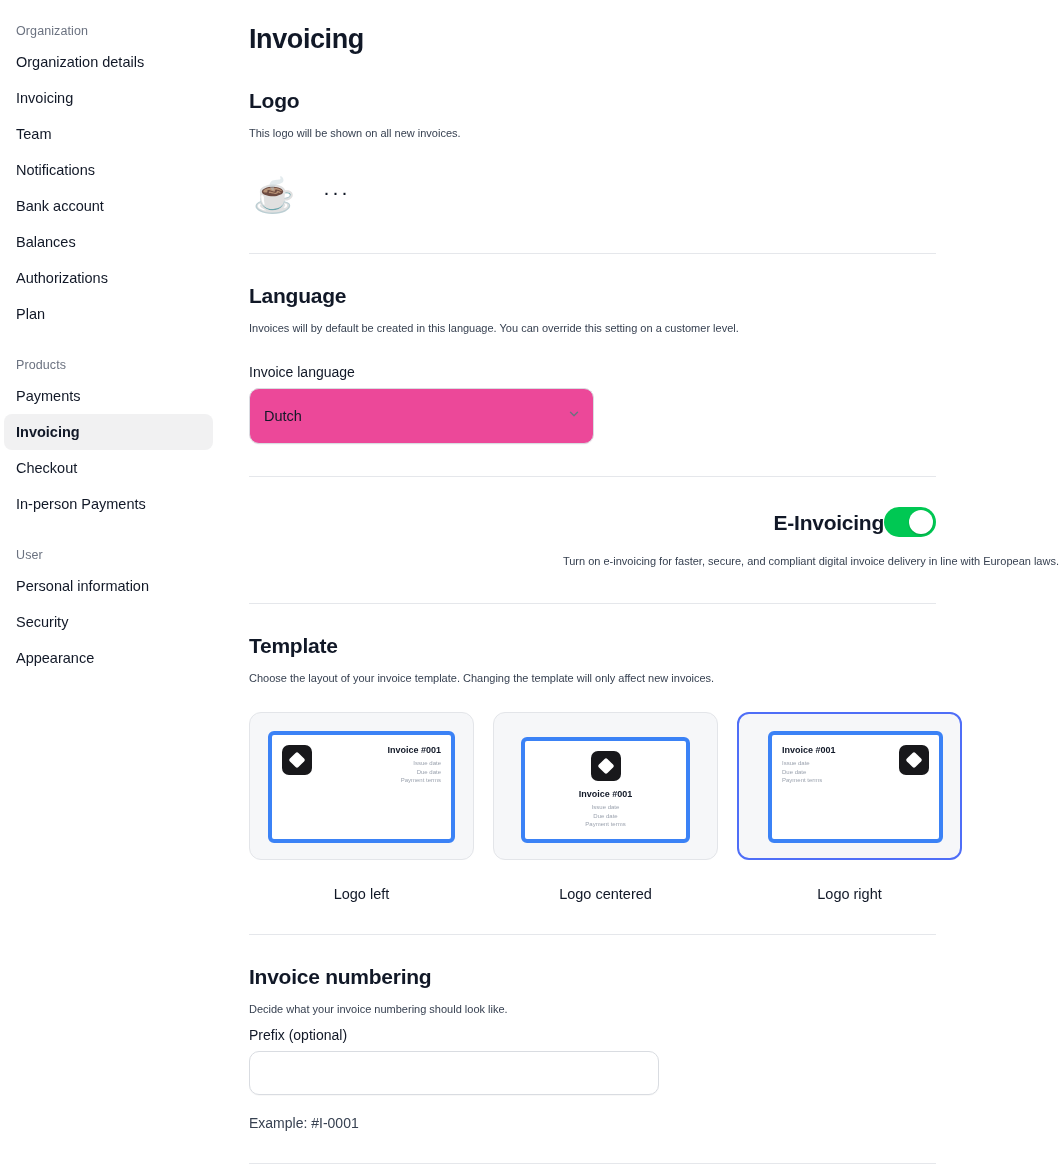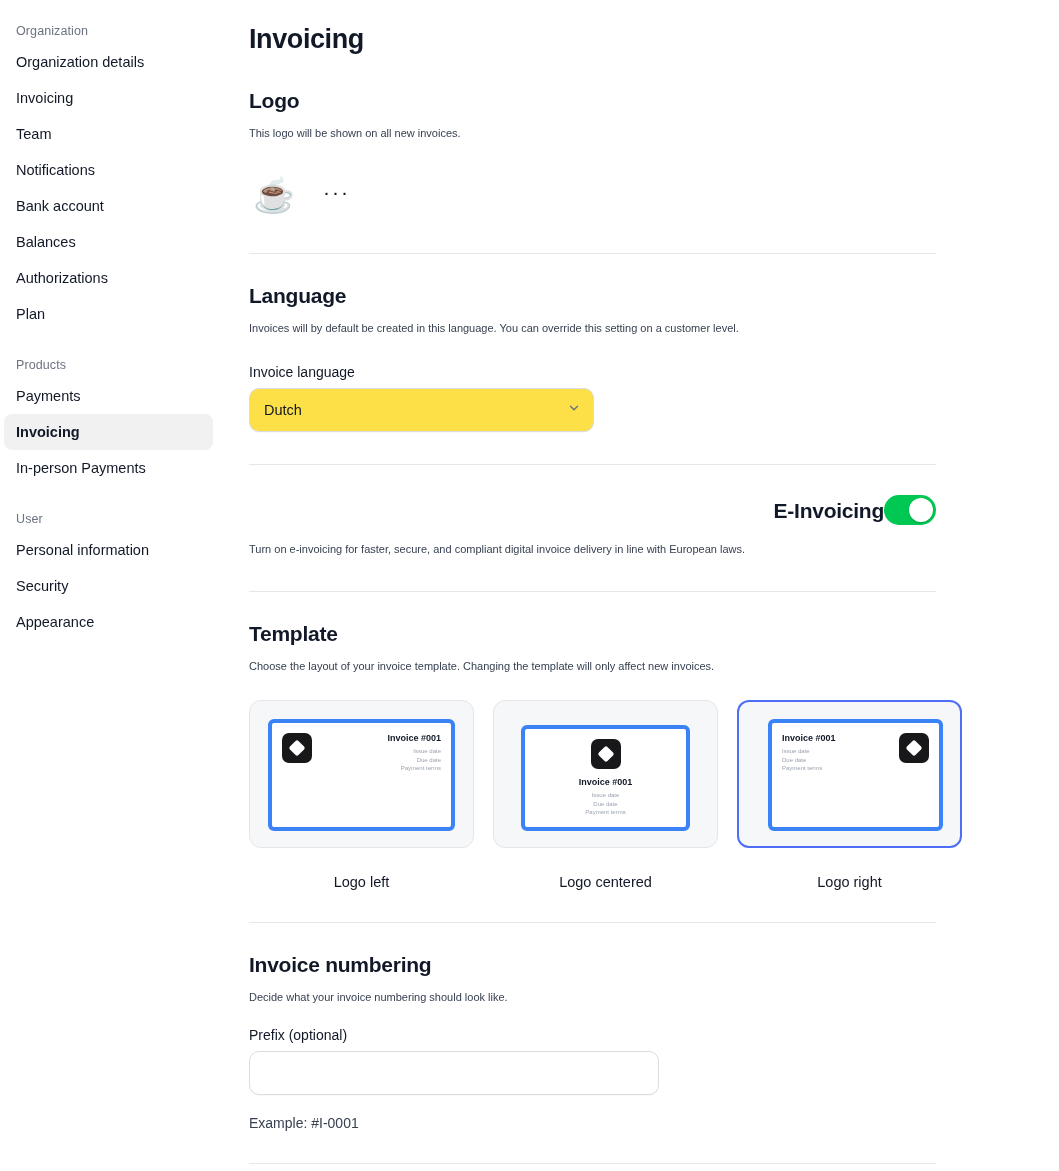--- a/index.html
+++ b/index.html
@@ -115,44 +115,44 @@
     color: #111827;
     margin: 0 0 8px 0;
     display: block;
   }
   .select-wrap {
     position: relative;
     width: 345px;
   }
   .select-box {
     width: 100%;
-    height: 44px;
+    height: 56px;
     border: 1px solid #d9dce1;
     border-radius: 10px;
-    background: #fde047;
+    background: #ec4899;
     font-size: 14.5px;
     color: #111827;
     padding: 0 38px 0 14px;
     display: flex;
     align-items: center;
     cursor: pointer;
     box-shadow: 0 1px 1px rgba(16,24,40,0.03);
   }
   .chev {
     position: absolute;
     right: 13px;
     top: 50%;
     transform: translateY(-50%);
     pointer-events: none;
     color: #6b7280;
   }
   .form-row {
     display: flex;
     gap: 4px;
-    margin-top: 20px;
+    margin-top: 8px;
   }
   .col-prefix { width: 410px; }
   .col-year { width: 277px; }
   .text-input {
     width: 100%;
     height: 44px;
     border: 1px solid #d9dce1;
     border-radius: 10px;
     background: #ffffff;
     font-size: 14.5px;
@@ -284,20 +284,21 @@
     <div class="sidebar-item">Authorizations</div>
     <div class="sidebar-item">Plan</div>
   </div>
 
   <div class="sidebar-spacer"></div>
 
   <div>
     <div class="sidebar-group-label">Products</div>
     <div class="sidebar-item">Payments</div>
     <div class="sidebar-item active">Invoicing</div>
+    <div class="sidebar-item">Checkout</div>
     <div class="sidebar-item">In-person Payments</div>
   </div>
 
   <div class="sidebar-spacer"></div>
 
   <div>
     <div class="sidebar-group-label">User</div>
     <div class="sidebar-item">Personal information</div>
     <div class="sidebar-item">Security</div>
     <div class="sidebar-item">Appearance</div>
@@ -339,21 +340,21 @@
 
   <div class="divider"></div>
 
   <section>
     <div class="row-between">
       <h2 class="section-title" style="margin-bottom:0;">E-Invoicing</h2>
       <div class="toggle">
         <div class="knob"></div>
       </div>
     </div>
-    <p class="section-desc" style="margin-top:14px;">Turn on e-invoicing for faster, secure, and compliant digital invoice delivery in line with European laws.</p>
+    <p class="section-desc" style="margin-top:14px;text-align:right;">Turn on e-invoicing for faster, secure, and compliant digital invoice delivery in line with European laws.</p>
   </section>
 
   <div class="divider"></div>
 
   <section>
     <h2 class="section-title">Template</h2>
     <p class="section-desc">Choose the layout of your invoice template. Changing the template will only affect new invoices.</p>
 
     <div class="templates">
 

